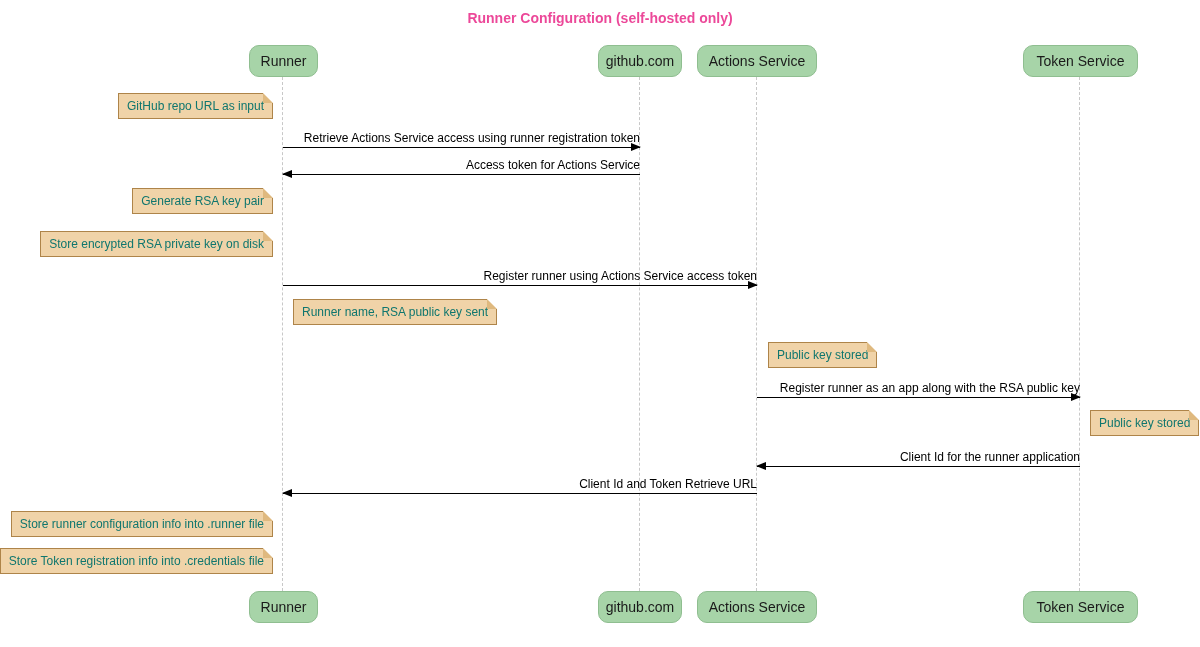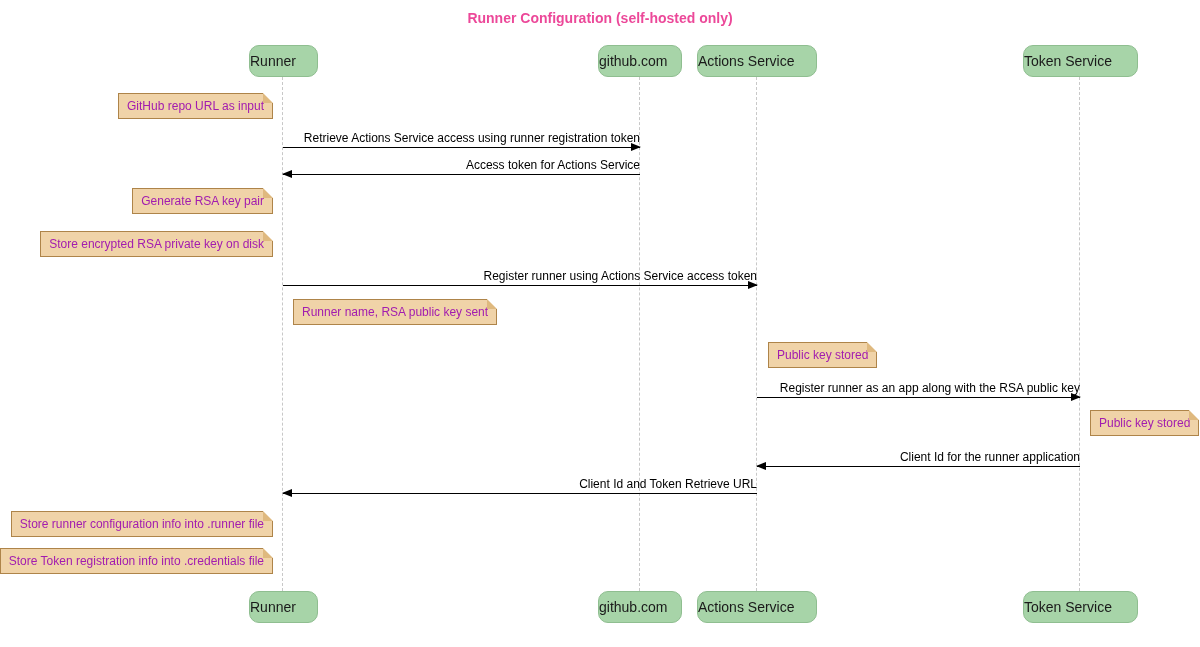--- a/index.html
+++ b/index.html
@@ -29,21 +29,21 @@
     border-left: 1px dashed #c8c8c8;
   }
   .participant {
     position: absolute;
     height: 32px;
     line-height: 30px;
     box-sizing: border-box;
     background: #a7d4a8;
     border: 1px solid #8fbe90;
     border-radius: 10px;
-    text-align: left;
+    text-align: center;
     font-size: 14px;
     color: #1a1a1a;
   }
   .msg { position: absolute; }
   .msg .lbl {
     text-align: right;
     font-size: 12px;
     line-height: 14px;
     margin-bottom: 2px;
     color: #000;
@@ -72,21 +72,21 @@
     border-top: 4.5px solid transparent;
     border-bottom: 4.5px solid transparent;
   }
   .note {
     position: absolute;
     background: #f0d3a8;
     border: 1px solid #ae8449;
     padding: 5px 8px;
     font-size: 12px;
     line-height: 14px;
-    color: #a21caf;
+    color: #0f766e;
     white-space: nowrap;
   }
   .note::after {
     content: '';
     position: absolute;
     top: -1px; right: -1px;
     width: 0; height: 0;
     border-style: solid;
     border-width: 0 10px 10px 0;
     border-color: #ffffff #ffffff #dfb97f #dfb97f;

